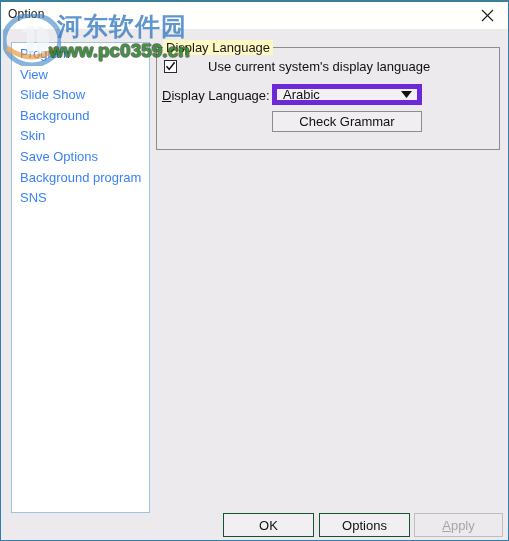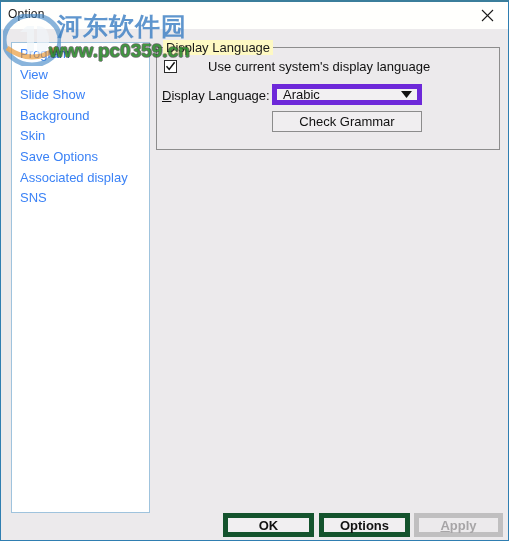--- a/index.html
+++ b/index.html
@@ -179,29 +179,28 @@
     cursor: pointer;
   }
 
   
   .btn {
     position: absolute;
     top: 511px;
     width: 91px;
     height: 24px;
     box-sizing: border-box;
-    border: 5px solid #14532d;
+    border: 1px solid #14532d;
     background: #f1eff1;
     font-size: 13px;
     color: #111111;
     display: flex;
     align-items: center;
     justify-content: center;
     cursor: pointer;
-    font-weight: bold;
   }
   #ok-button     { left: 222px; }
   #cancel-button { left: 318px; }
   #apply-button  {
     left: 413px;
     width: 89px;
     border-color: #c0bfc0;
     background: #eceaec;
     color: #a7a5a7;
     cursor: default;
@@ -268,21 +267,21 @@
     </div>
   </div>
 
   <div id="sidebar">
     <div class="side-item first">Program</div>
     <div class="side-item">View</div>
     <div class="side-item">Slide Show</div>
     <div class="side-item">Background</div>
     <div class="side-item">Skin</div>
     <div class="side-item">Save Options</div>
-    <div class="side-item">Associated display</div>
+    <div class="side-item">Background program</div>
     <div class="side-item">SNS</div>
   </div>
 
   <div id="groupbox"></div>
   <div id="groupbox-label">Display Language</div>
 
   <div id="checkbox-row">
     <span class="cbox">
       <span>
         <svg width="11" height="11" viewBox="0 0 11 11">

